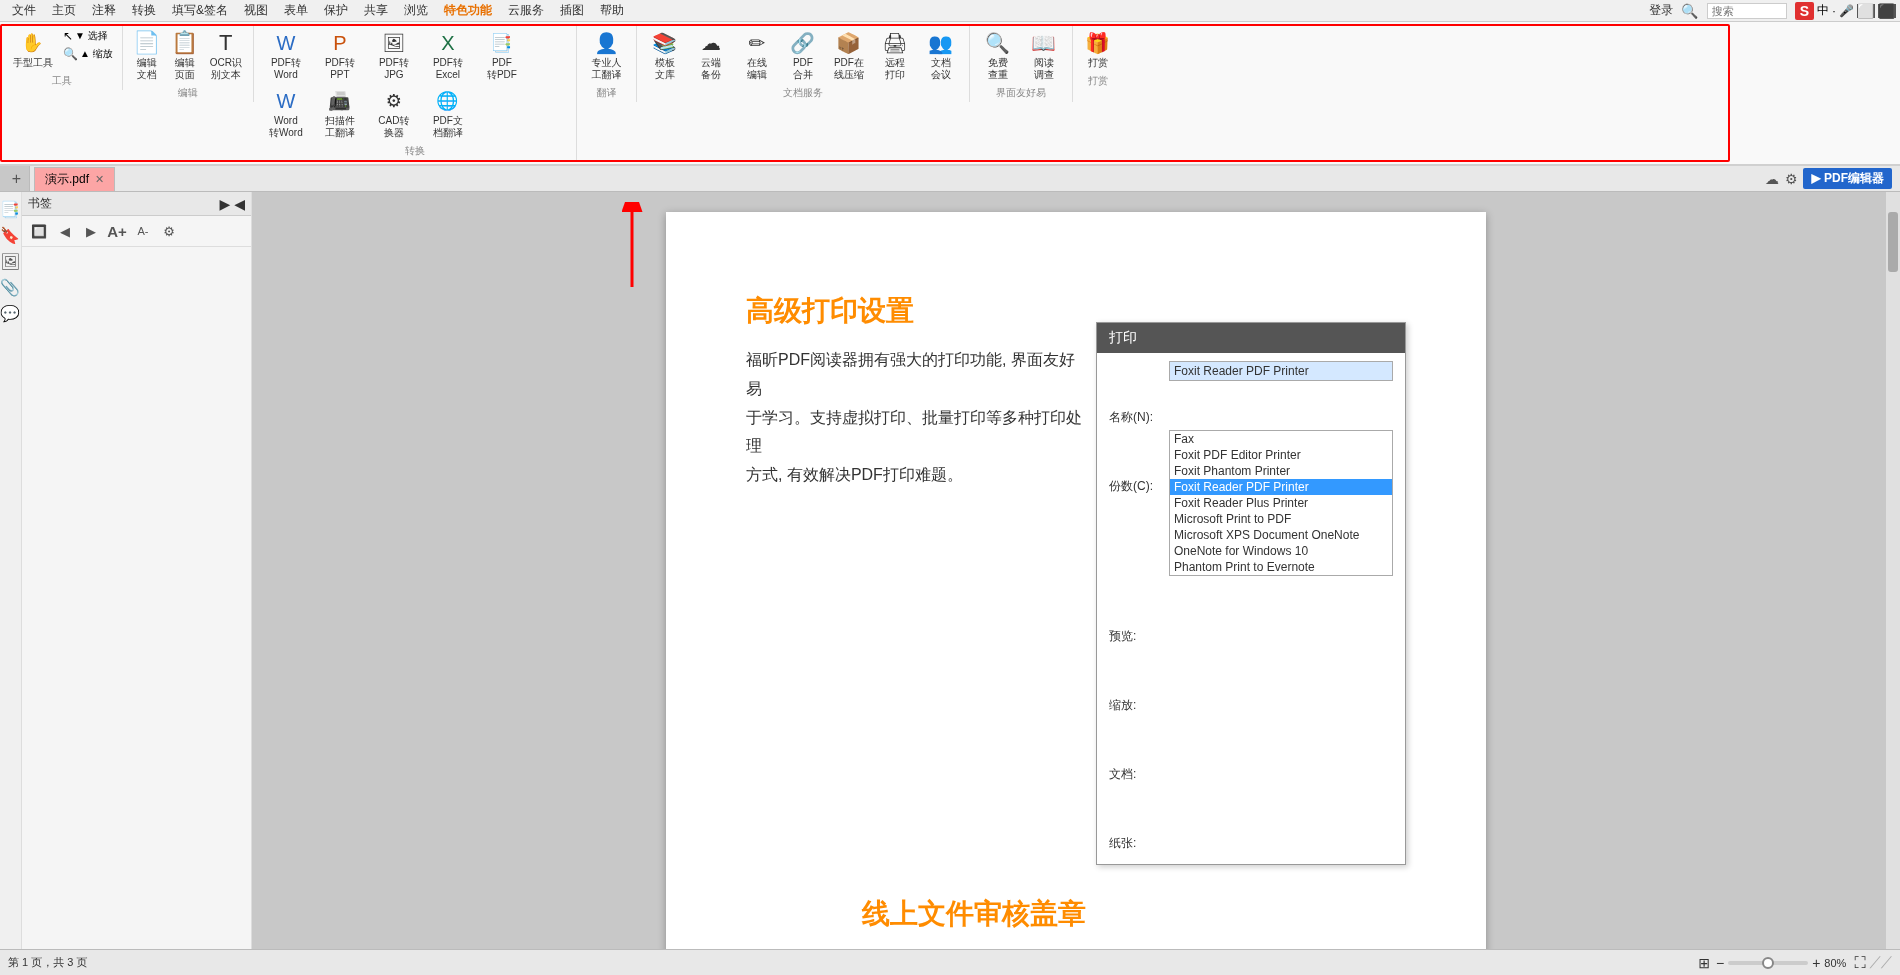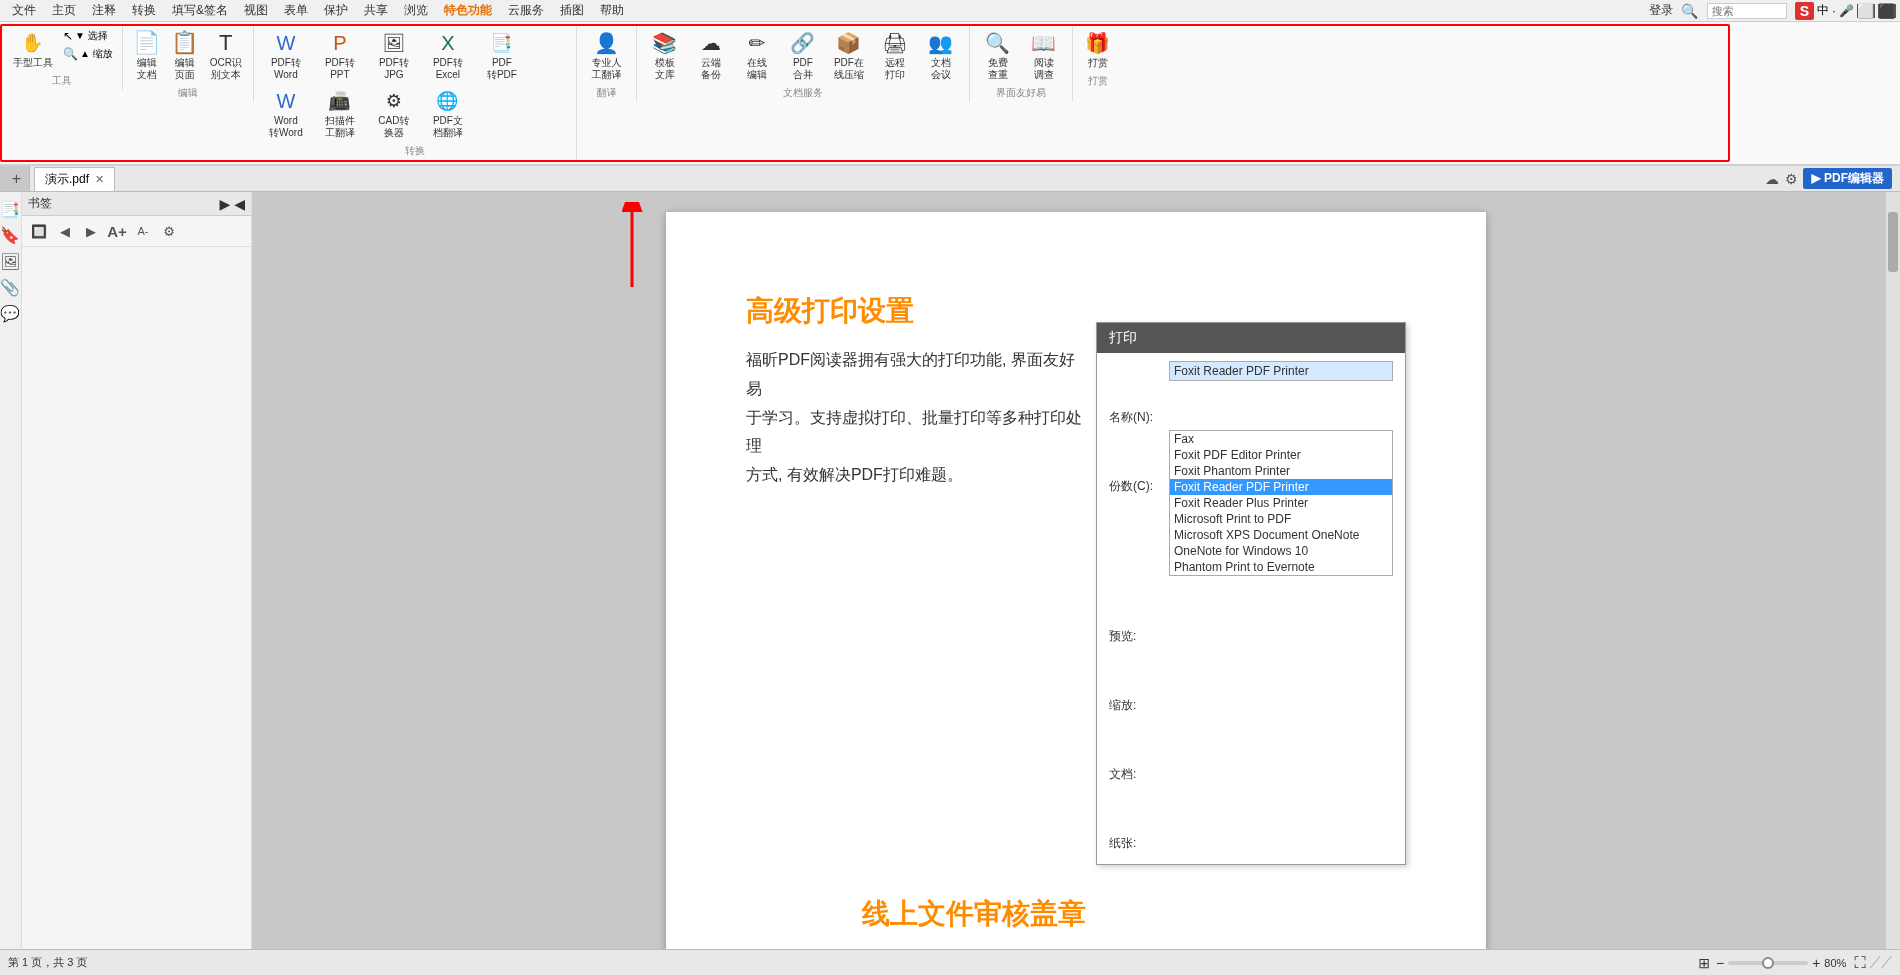--- a/index.html
+++ b/index.html
@@ -14,21 +14,21 @@
     .ribbon-content { display: flex; align-items: flex-start; padding: 4px 2px; min-height: 70px; position: relative; }
     .ribbon-group { display: flex; flex-direction: column; align-items: center; border-right: 1px solid #ddd; padding: 2px 6px; min-width: 50px; }
     .ribbon-group-tools { display: flex; align-items: flex-start; gap: 2px; }
     .ribbon-btn { display: flex; flex-direction: column; align-items: center; justify-content: flex-start; cursor: pointer; padding: 2px 4px; min-width: 36px; font-size: 10px; color: #333; text-align: center; border: 1px solid transparent; border-radius: 2px; }
     .ribbon-btn .icon { width: 24px; height: 24px; display: flex; align-items: center; justify-content: center; font-size: 18px; margin-bottom: 2px; }
     .ribbon-btn .label { font-size: 10px; line-height: 1.2; white-space: nowrap; }
     .ribbon-group-label { font-size: 10px; color: #888; margin-top: 2px; text-align: center; }
 
     
     .tab-bar { background: #e8e8e8; display: flex; align-items: center; height: 26px; border-bottom: 1px solid #bbb; }
-    .tab-item { display: flex; align-items: center; background: #ffffff; border: 1px solid #bbb; border-bottom: none; padding: 3px 10px; font-size: 12px; cursor: pointer; margin-left: 4px; height: 24px; }
+    .tab-item { display: flex; align-items: center; background: #fca5a5; border: 1px solid #bbb; border-bottom: none; padding: 3px 10px; font-size: 12px; cursor: pointer; margin-left: 4px; height: 24px; }
     .tab-close { margin-left: 6px; cursor: pointer; color: #666; font-size: 11px; }
 
     
     .main-layout { display: flex; height: calc(975px - 22px - 74px - 26px); }
 
     
     .sidebar { width: 230px; background: #f5f5f5; border-right: 1px solid #ddd; display: flex; flex-direction: column; }
     .sidebar-header { display: flex; align-items: center; background: #e8e8e8; border-bottom: 1px solid #ccc; padding: 3px 6px; font-size: 12px; color: #333; justify-content: space-between; }
     .sidebar-header-btns { display: flex; gap: 4px; }
     .sidebar-toolbar { display: flex; align-items: center; padding: 4px 6px; gap: 4px; border-bottom: 1px solid #ddd; }

